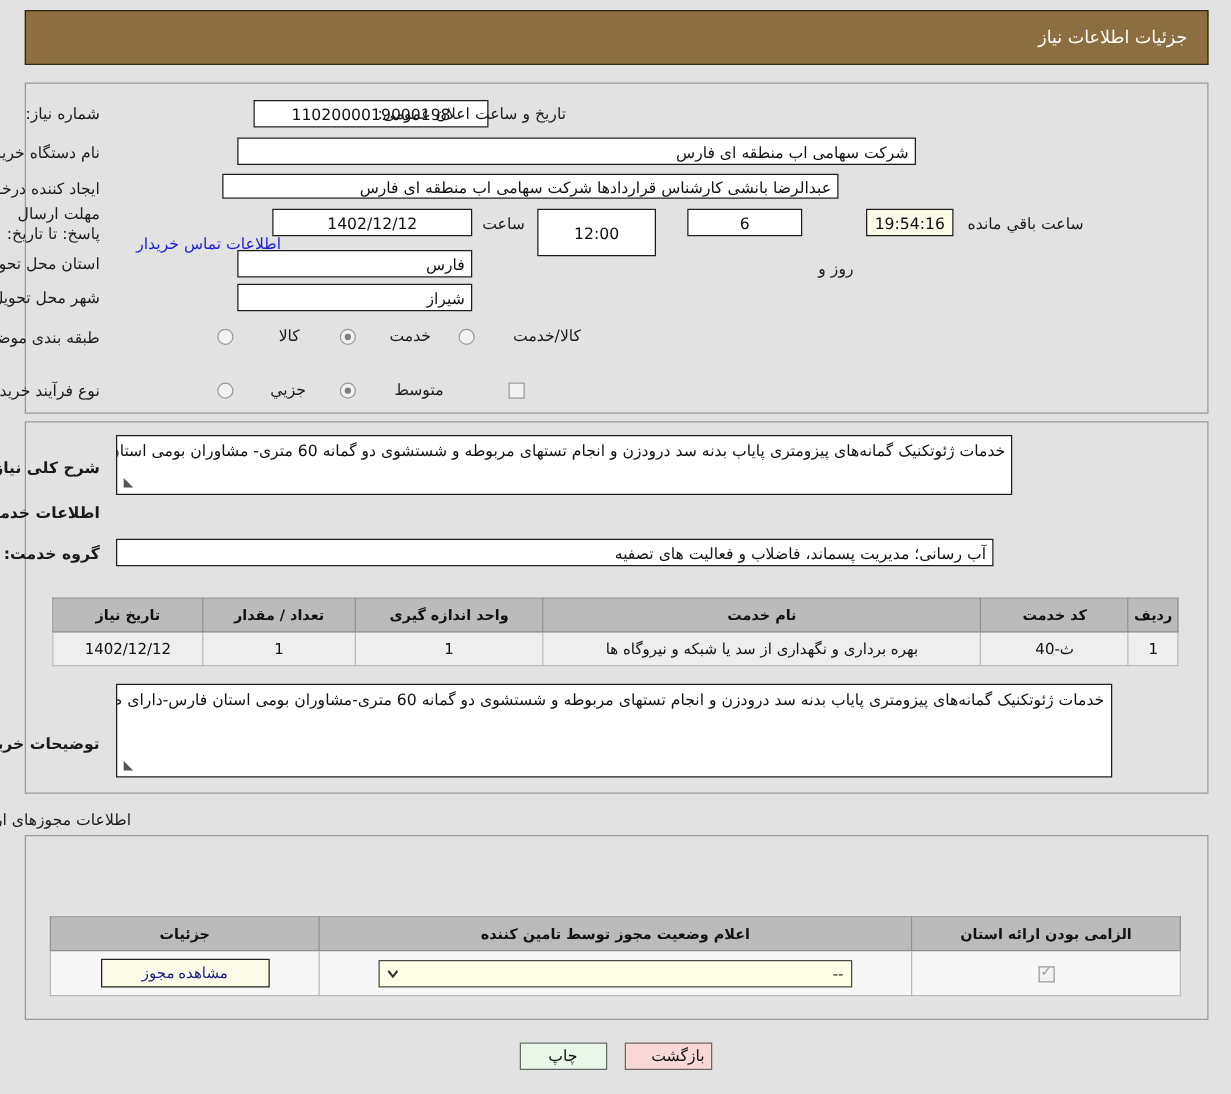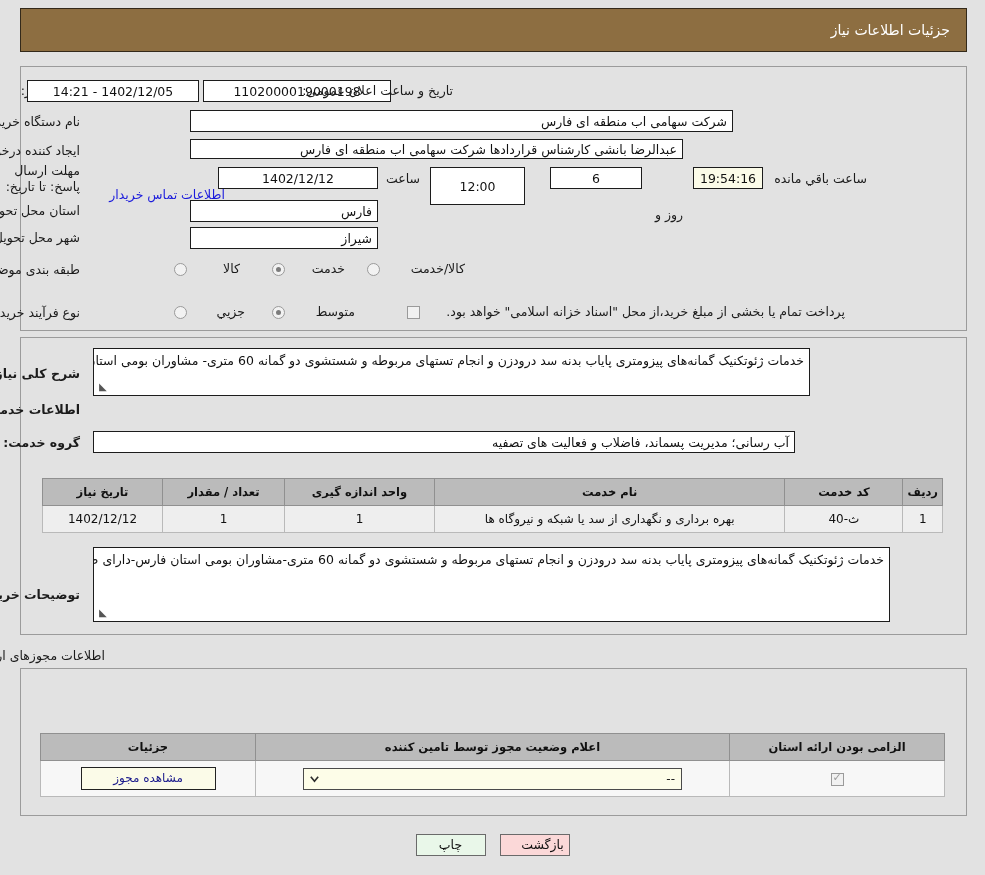--- a/index.html
+++ b/index.html
@@ -196,20 +196,21 @@
     display: block;
     margin: 0 auto;
     width: 135px; height: 23px;
     background: #fbfbe8;
     border: 1px solid #222;
     color: #1a1a8c;
     font-size: 12px;
     line-height: 21px;
     text-align: center;
     cursor: pointer;
+    font-family: Liberation Serif, serif;
   }
 
   
   .footer {
     position: absolute;
     left: 0; top: 834px;
     width: 985px;
     display: flex;
     justify-content: center;
     gap: 14px;
@@ -253,27 +254,26 @@
   <div class="header-bar">
     <span>جزئیات اطلاعات نیاز</span>
   </div>
 
   <div class="panel panel-top"></div>
 
   <div class="lbl" style="right:905px; top:83px;">شماره نیاز:</div>
   <div class="fld center" style="right:594px; top:80px; width:188px; height:22px;">1102000019000198</div>
 
   <div class="lbl" style="right:532px; top:83px;">تاریخ و ساعت اعلان عمومی:</div>
-  <div class="fld center" style="right:786px; top:80px; width:172px; height:22px; left:105px;">1402/12/05 - 14:21</div>
 
   <div class="lbl" style="right:905px; top:114px;">نام دستگاه خریدار:</div>
   <div class="fld right" style="right:252px; top:110px; width:543px; height:22px;">شرکت سهامی اب منطقه ای فارس</div>
 
   <div class="lbl" style="right:905px; top:143px;">ایجاد کننده درخواست:</div>
-  <div class="fld right" style="right:302px; top:139px; width:493px; height:20px;">عبدالرضا بانشی کارشناس قراردادها شرکت سهامی اب منطقه ای فارس</div>
+  <div class="fld right" style="right:314px; top:139px; width:493px; height:20px;">عبدالرضا بانشی کارشناس قراردادها شرکت سهامی اب منطقه ای فارس</div>
   <div class="lbl lbl-link" style="right:760px; top:143px; left:159px;margin-top:44px;">اطلاعات تماس خریدار</div>
 
   <div class="lbl" style="right:905px; top:163px; width:85px; white-space:normal; text-align:right;">مهلت ارسال پاسخ: تا تاریخ:</div>
   <div class="fld center" style="right:607px; top:167px; width:160px; height:22px;">1402/12/12</div>
   <div class="lbl" style="right:565px; top:171px;text-align:right;">ساعت</div>
   <div class="fld center" style="right:460px; top:167px; width:95px; height:38px;">12:00</div>
   <div class="fld center" style="right:343px; top:167px; width:92px; height:22px;">6</div>
   <div class="lbl" style="right:302px; top:171px;margin-top:36px;">روز و</div>
   <div class="fld cream center" style="right:222px; top:167px; width:70px; height:22px;">19:54:16</div>
   <div class="lbl" style="right:118px; top:171px;">ساعت باقي مانده</div>
@@ -292,21 +292,20 @@
   <span class="radio" style="right:605px; top:263px;"></span>
   <div class="lbl" style="right:520px; top:261px;">کالا/خدمت</div>
 
   <div class="lbl" style="right:905px; top:305px;">نوع فرآیند خرید :</div>
   <span class="radio" style="right:798px; top:306px;"></span>
   <div class="lbl" style="right:740px; top:304px;">جزیي</div>
   <span class="radio on" style="right:700px; top:306px;"></span>
   <div class="lbl" style="right:630px; top:304px;">متوسط</div>
 
   <span class="chk" style="right:565px; top:306px;"></span>
-  <div class="lbl" style="right:140px; top:304px;">پرداخت تمام یا بخشی از مبلغ خرید،از محل "اسناد خزانه اسلامی" خواهد بود.</div>
 
   <div class="panel panel-mid"></div>
 
   <div class="lbl lbl-b" style="right:905px; top:366px;">شرح کلی نیاز:</div>
   <textarea class="fld" readonly="" style="right: 175px; top: 348px; width: 717px; height: 48px; font-size: 12.5px;">خدمات ژئوتکنیک گمانه‌های پیزومتری پایاب بدنه سد درودزن و انجام تستهای مربوطه و شستشوی دو گمانه 60 متری- مشاوران بومی استان فارس</textarea>
   <span class="grip" style="right:878px; top:381px;">◢</span>
 
   <div class="lbl lbl-b" style="right:905px; top:402px;">اطلاعات خدمات مورد نیاز</div>
 
   <div class="lbl lbl-b" style="right:905px; top:435px;">گروه خدمت:</div>

